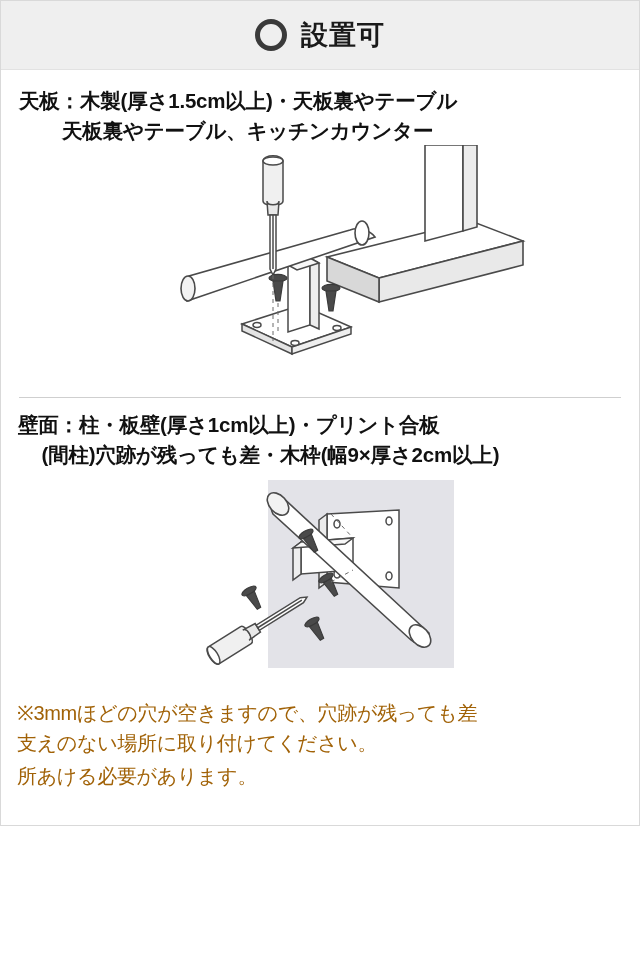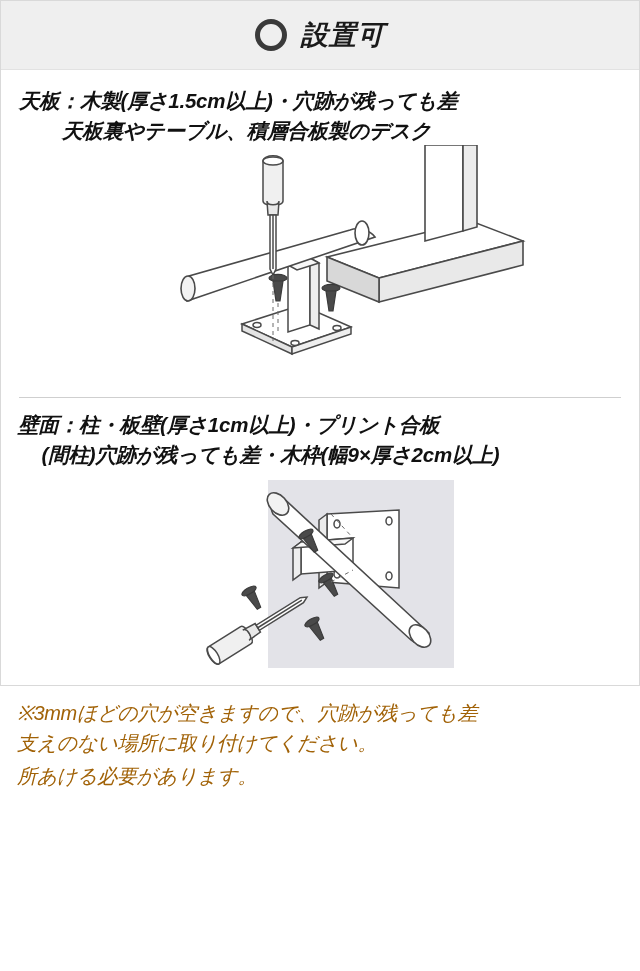--- a/index.html
+++ b/index.html
@@ -10,26 +10,25 @@
   body {
     width: 640px;
     height: 971px;
     font-family: "Liberation Sans", sans-serif;
     color: #111111;
     overflow: hidden;
     position: relative;
   }
   .page {
     width: 640px;
-    height: 686px;
+    height: 826px;
     box-sizing: border-box;
     border: 1px solid #d9d9d9;
     position: relative;
     background: #ffffff;
-    font-style: italic;
   }
   
   .banner {
     height: 68px;
     background: #efefef;
     display: flex;
     align-items: center;
     justify-content: center;
     border-bottom: 1px solid #e2e2e2;
   }
@@ -103,22 +102,22 @@
 
   <div class="banner">
     <div class="banner-inner">
       <span class="circle-icon"></span>
       <span class="banner-title">設置可</span>
     </div>
   </div>
 
   <div class="section sec1">
     <div class="sec-heading">
-      <span>天板：木製(厚さ1.5cm以上)・穴跡が残っても差</span>
-      <span class="l2">天板裏やテーブル、積層合板製のデスク</span>
+      <span>天板：木製(厚さ1.5cm以上)・天板裏やテーブル</span>
+      <span class="l2">天板裏やテーブル、キッチンカウンター</span>
     </div>
   </div>
 
   <div class="illus1">
     <svg width="640" height="242" viewBox="0 0 640 242" xmlns="http://www.w3.org/2000/svg" aria-hidden="true">
 
       <g stroke="#4a4a4a" fill="none" stroke-width="1.6">
 
         <path d="M326 112 L470 76 L522 96 L378 133 Z" fill="#ffffff"></path>
         <path d="M378 133 L522 96 L522 120 L378 157 Z" fill="#e9e9e9"></path>

